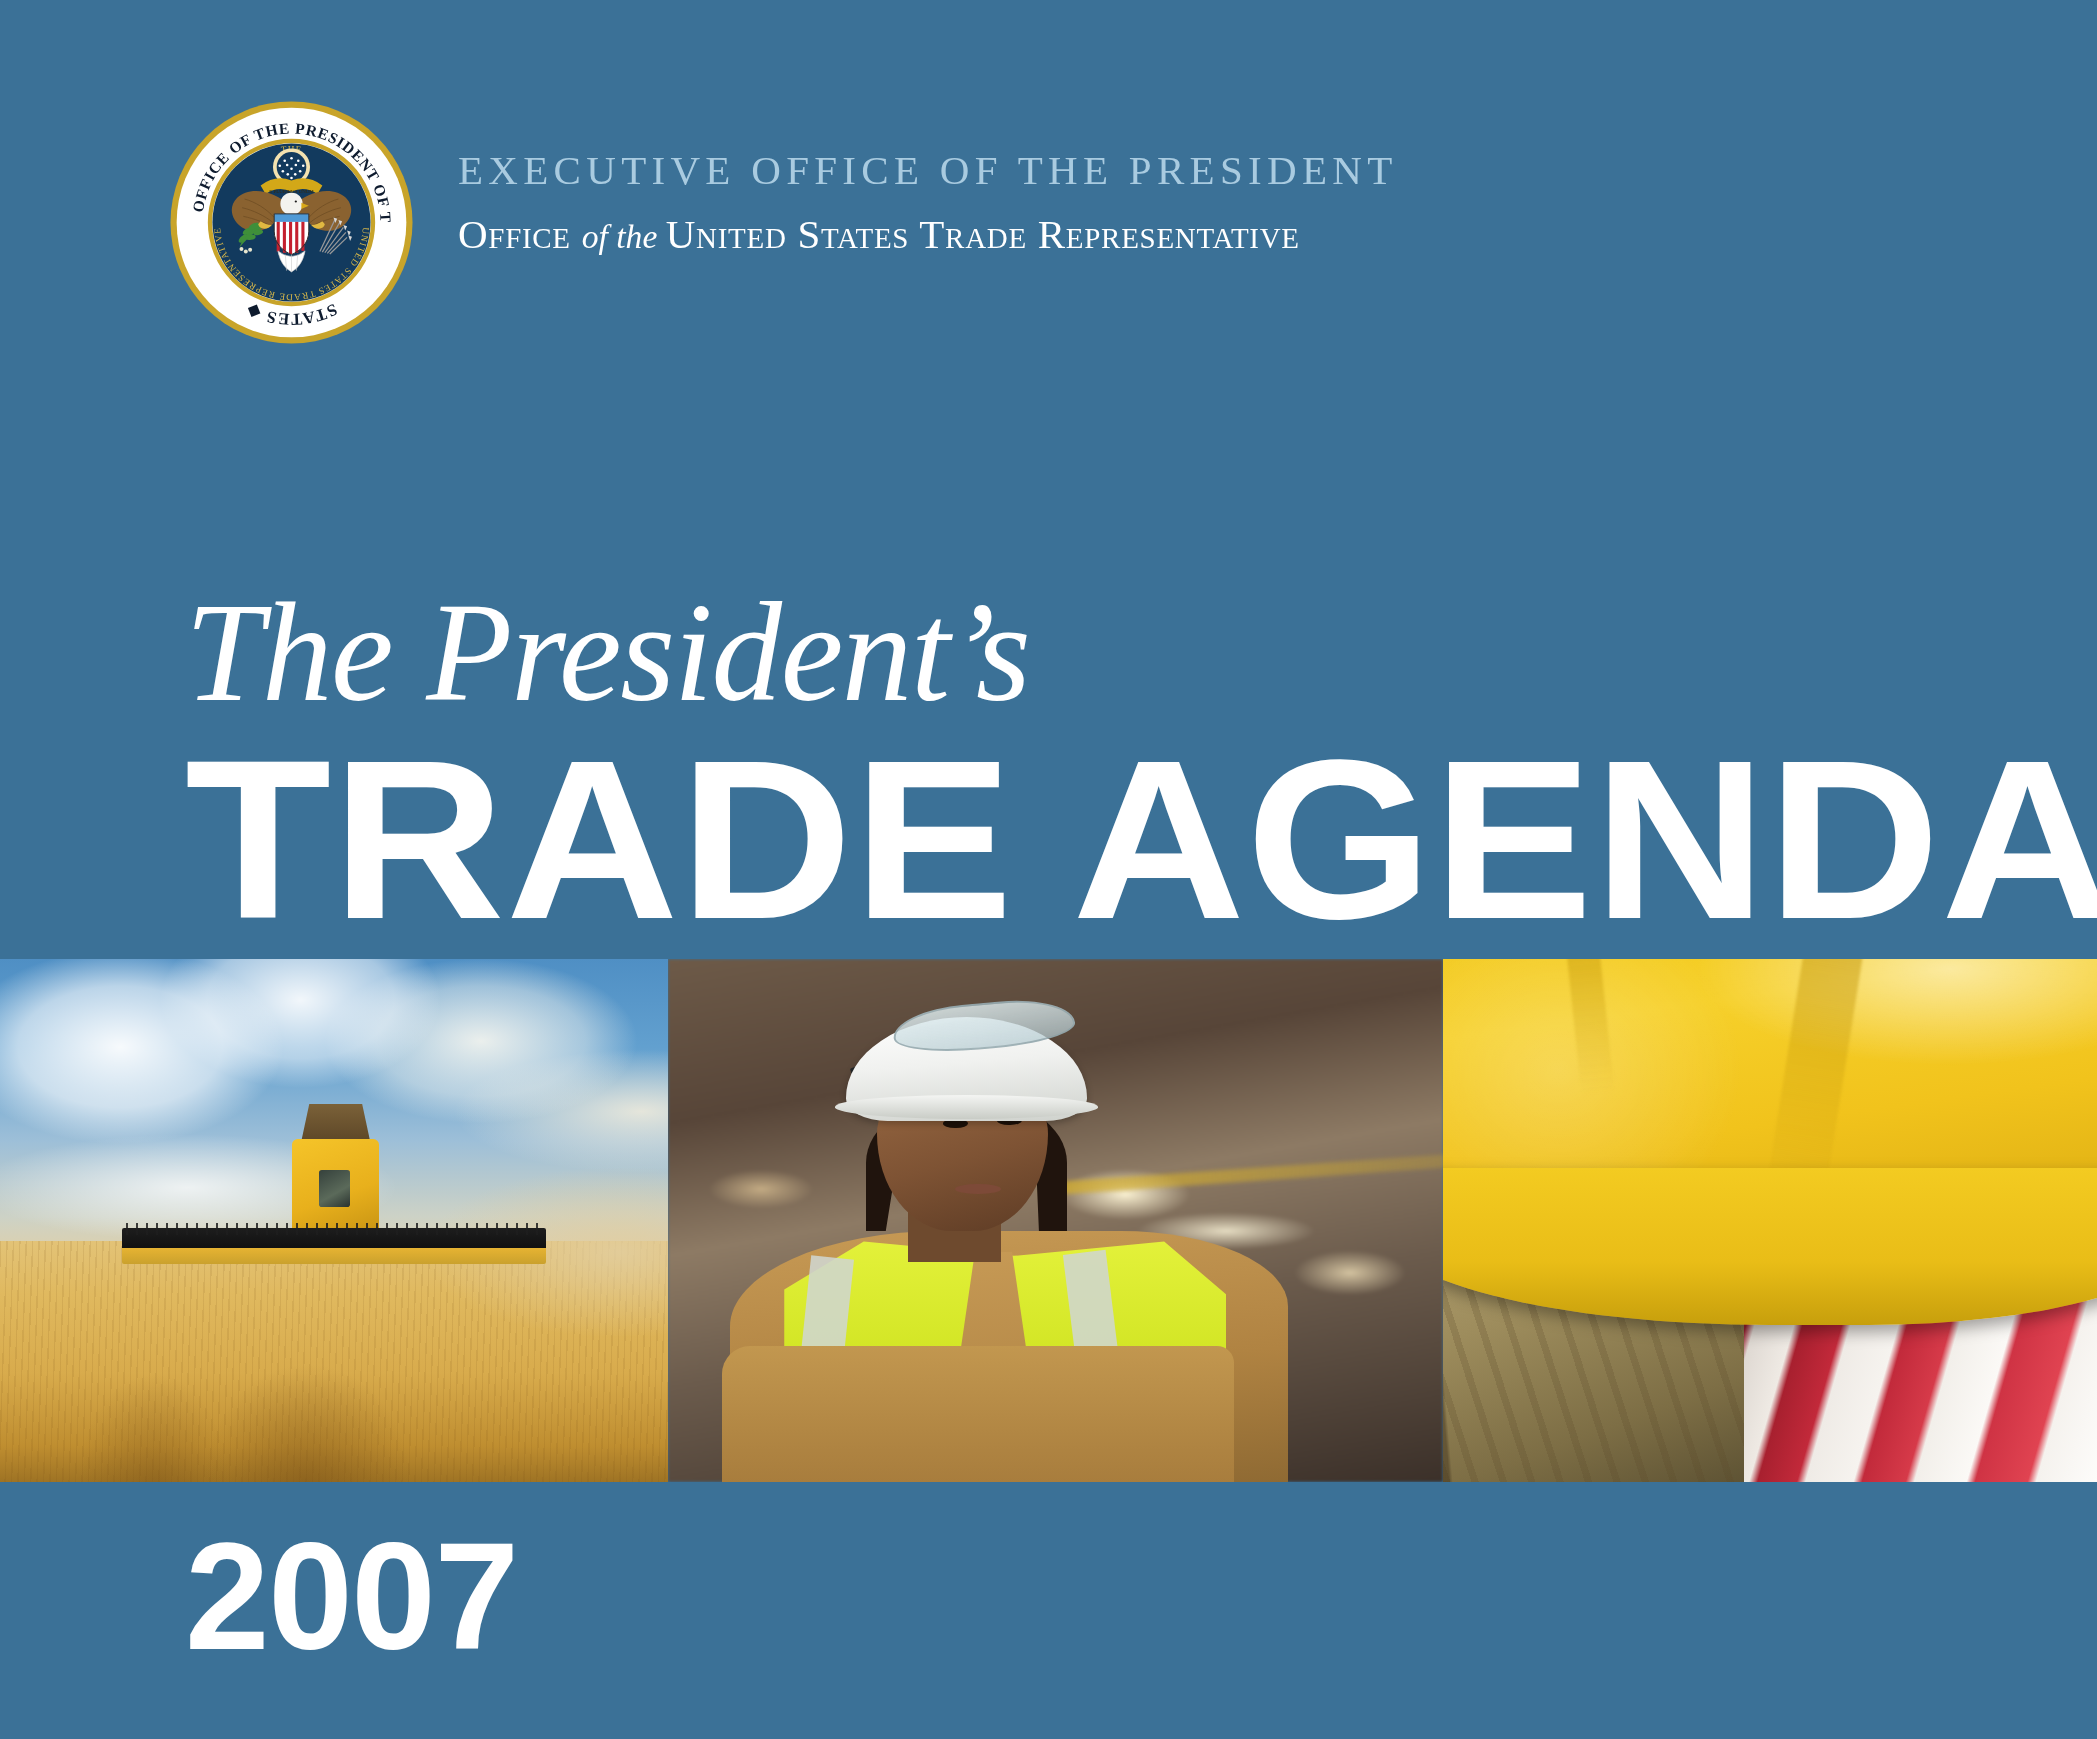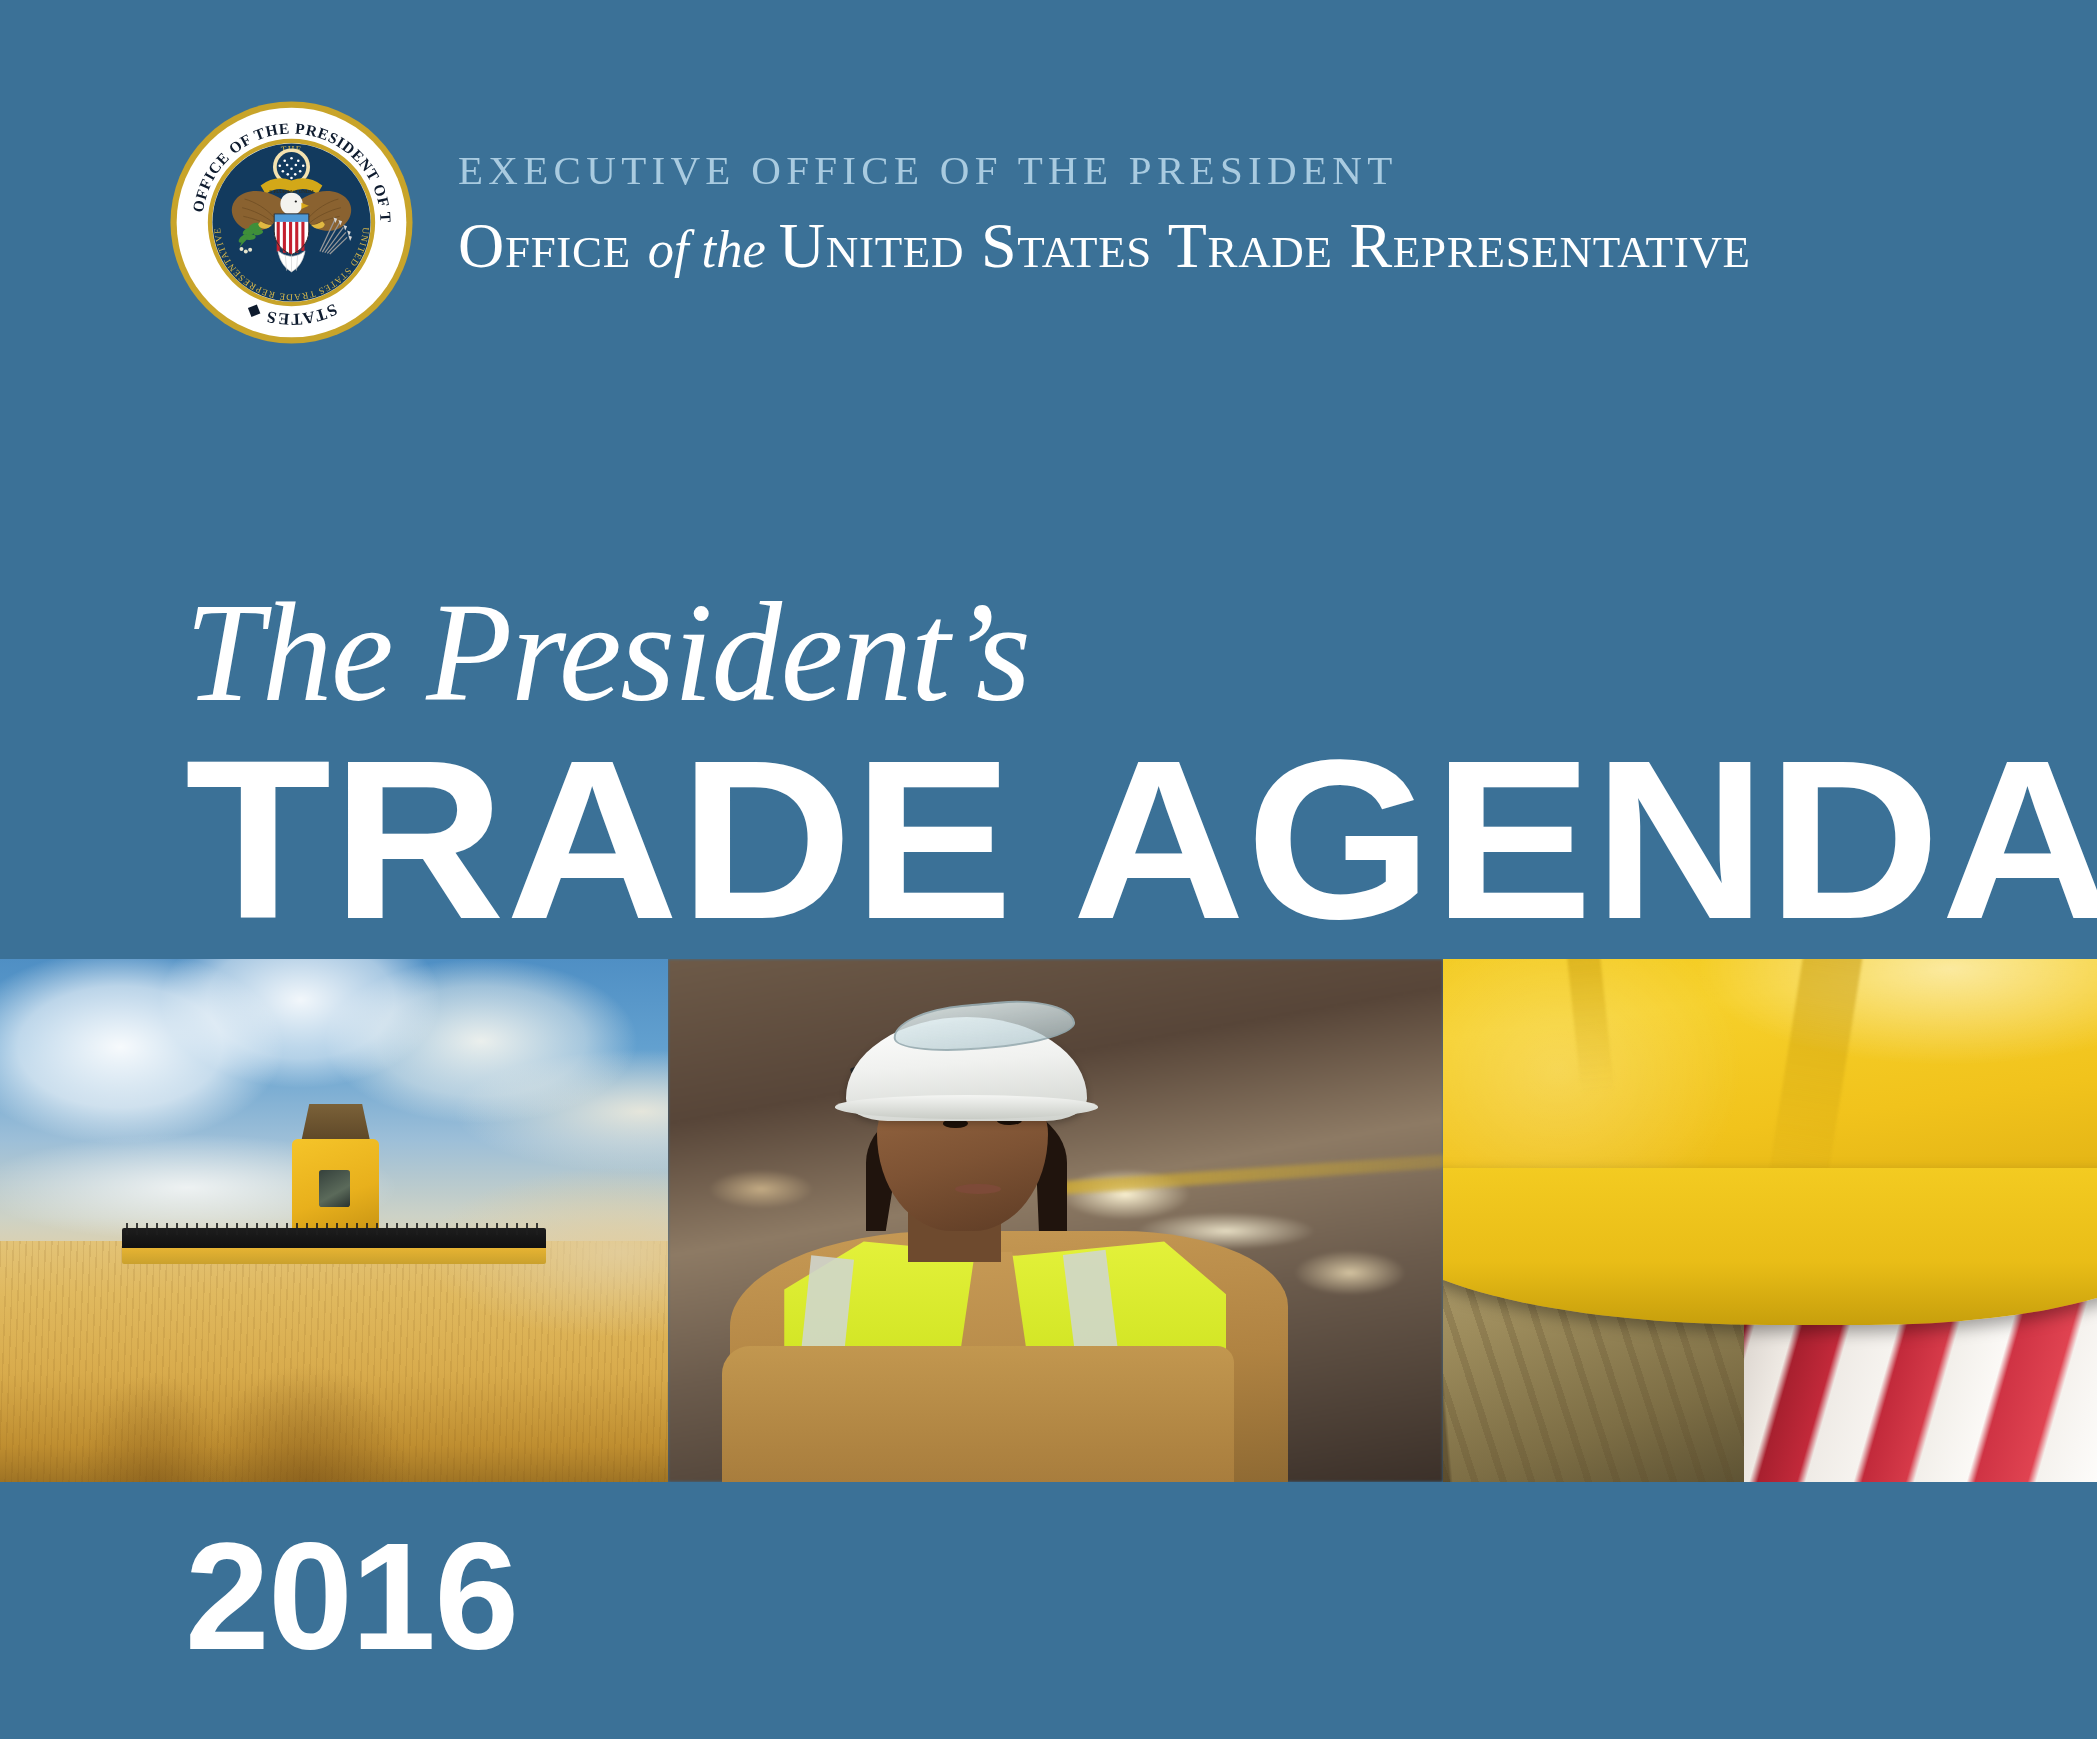--- a/index.html
+++ b/index.html
@@ -46,21 +46,21 @@
     line-height: 1;
     white-space: nowrap;
     font-variant: small-caps;
     text-transform: uppercase;
     font-weight: 400;
   }
   #ustr-line {
     margin-top: 22.6px;
     color: #ffffff;
     font-family: "Liberation Serif", serif;
-    font-size: 64px;
+    font-size: 41px;
     line-height: 1;
     white-space: nowrap;
     font-variant: small-caps;
     letter-spacing: 0.7px;
   }
   #ustr-line .ital {
     font-style: italic;
     font-variant: normal;
     font-size: 0.82em;
     letter-spacing: 0px;
@@ -498,16 +498,16 @@
       <div class="base"></div>
       <div class="flag"></div>
       <div class="gloves"></div>
       <div class="hat"></div>
       <div class="hat-ridge"></div>
       <div class="hat-ridge2"></div>
       <div class="hat-brim"></div>
     </div>
   </div>
 
-  <div id="year">2016</div>
+  <div id="year">2007</div>
 
 </div>
 
 
 </body></html>

